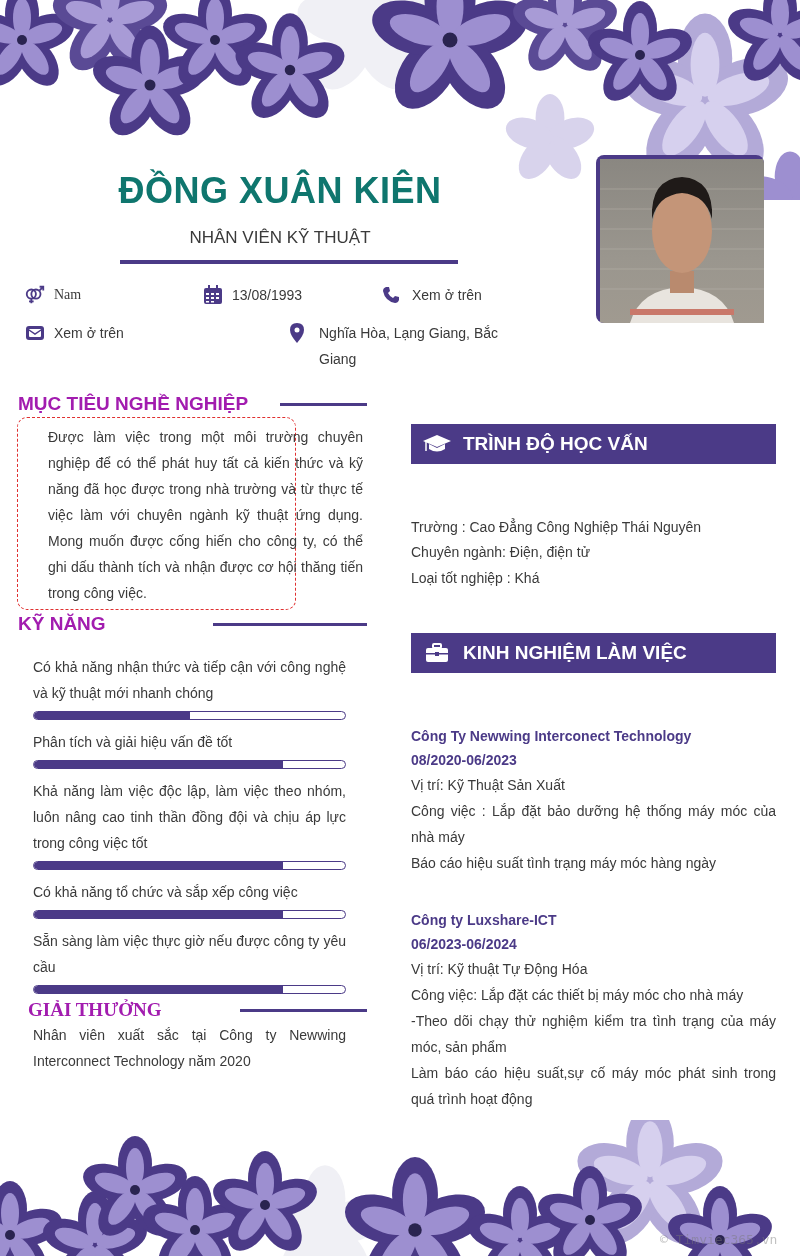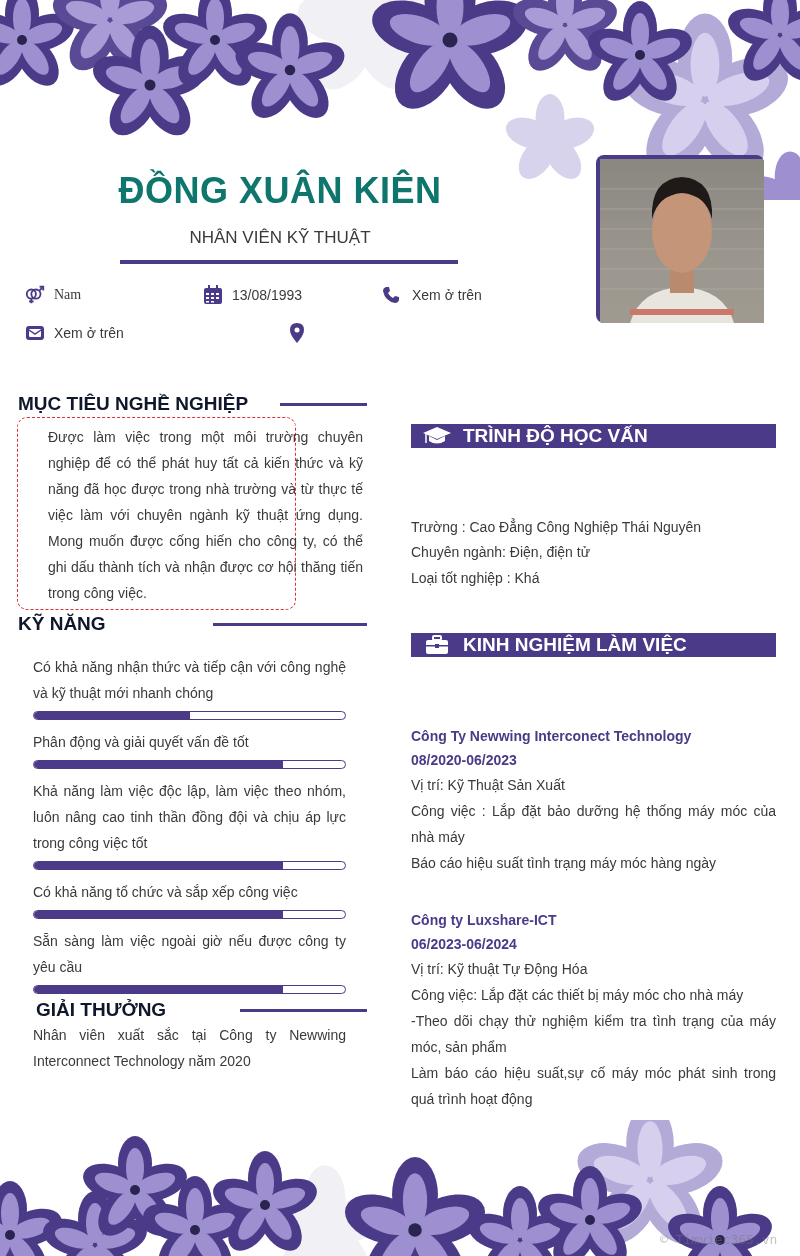--- a/index.html
+++ b/index.html
@@ -20,34 +20,34 @@
   .photo-frame {
     position: absolute; left: 596px; top: 155px; width: 168px; height: 168px;
     border-radius: 8px 8px 0 8px; background: #4b3a87; overflow: hidden;
   }
   .photo {
     position: absolute; left: 4px; top: 4px; width: 164px; height: 164px;
     background: linear-gradient(#8a8781 0%, #9a968e 60%, #a09a90 100%);
   }
   .contact { position: absolute; display: flex; align-items: flex-start; font-size: 14px; color: #3a3a3a; line-height: 26px; }
   .contact .ic { width: 22px; height: 22px; margin-right: 8px; margin-top: 2px; color: #4b3a87; display: flex; align-items: center; justify-content: center; flex: 0 0 auto; }
-  .sec-head { position: absolute; font-size: 19px; font-weight: bold; color: #0f172a; }
+  .sec-head { position: absolute; font-size: 19px; font-weight: bold; color: #a21caf; }
   .sec-rule { position: absolute; height: 3px; background: #4b3a87; }
   .objective {
     position: absolute; left: 17px; top: 417px; width: 279px; height: 193px;
     border: 1px dashed #e03030; border-radius: 10px; padding: 6px 0 0 30px;
   }
   .objective p { font-size: 14px; line-height: 26px; text-align: justify; color: #3a3a3a; width: 315px; }
   .skill { position: absolute; left: 33px; width: 313px; }
   .skill-text { font-size: 14px; line-height: 26px; text-align: justify; color: #3a3a3a; }
   .bar { position: absolute; left: 33px; width: 313px; height: 9px; border: 1.5px solid #4b3a87; border-radius: 5px; background: #fff; overflow: hidden; }
   .bar-fill { height: 100%; background: #4b3a87; border-radius: 5px 0 0 5px; }
   .award { position: absolute; left: 33px; top: 1022px; width: 313px; font-size: 14px; line-height: 26px; text-align: justify; color: #3a3a3a; }
   .banner {
-    position: absolute; left: 411px; width: 365px; height: 24px; background: #4b3a87;
+    position: absolute; left: 411px; width: 365px; height: 40px; background: #4b3a87;
     display: flex; align-items: center; color: #fff; font-size: 19px; font-weight: bold;
   }
   .banner .bic { width: 52px; display: flex; align-items: center; justify-content: center; }
   .right-text { position: absolute; left: 411px; width: 365px; font-size: 14px; line-height: 26px; color: #3a3a3a; }
   .right-text.just { text-align: justify; }
   .company { position: absolute; left: 411px; width: 365px; font-size: 14px; font-weight: bold; color: #4b3a87; line-height: 24px; }
   .watermark { position: absolute; left: 660px; top: 1232px; font-family: "DejaVu Sans Mono", monospace; font-size: 13px; color: rgba(120,120,120,0.45); }
 </style>
 </head>
 <body>
@@ -353,67 +353,71 @@
   </span>
   <span>Xem ở trên</span>
 </div>
 <div class="contact" style="left:286px; top:320px;">
   <span class="ic">
     <svg width="14" height="20" viewBox="0 0 14 20">
         <path d="M7 0 Q14 0 14 7 Q14 12 7 20 Q0 12 0 7 Q0 0 7 0 Z" fill="#4b3a87"></path>
         <circle cx="7" cy="7" r="2.5" fill="#fff"></circle>
       </svg>
   </span>
+  <span style="margin-left:3px; display:flex; flex-direction:column;">
+    <span>Nghĩa Hòa, Lạng Giang, Bắc</span>
+    <span>Giang</span>
+  </span>
 </div>
 
 <div class="sec-head" style="left:18px; top:393px;">MỤC TIÊU NGHỀ NGHIỆP</div>
 <div class="sec-rule" style="left:280px; top:403px; width:87px;"></div>
 <div class="objective">
   <p>Được làm việc trong một môi trường chuyên nghiệp để có thể phát huy tất cả kiến thức và kỹ năng đã học được trong nhà trường và từ thực tế việc làm với chuyên ngành kỹ thuật ứng dụng. Mong muốn được cống hiến cho công ty, có thể ghi dấu thành tích và nhận được cơ hội thăng tiến trong công việc.</p>
 </div>
 
 <div class="sec-head" style="left:18px; top:613px;">KỸ NĂNG</div>
 <div class="sec-rule" style="left:213px; top:623px; width:154px;"></div>
 
 <div class="skill" style="top:654px;">
     <div class="skill-text">Có khả năng nhận thức và tiếp cận với công nghệ và kỹ thuật mới nhanh chóng</div>
   </div>
 <div class="bar" style="top:711px;">
     <div class="bar-fill" style="width:50%"></div>
   </div>
 
 <div class="skill" style="top:729px;">
-    <div class="skill-text">Phân động và giải quyết vấn đề tốt</div>
+    <div class="skill-text">Phân tích và giải hiệu vấn đề tốt</div>
   </div>
 <div class="bar" style="top:760px;">
     <div class="bar-fill" style="width:80%"></div>
   </div>
 
 <div class="skill" style="top:778px;">
     <div class="skill-text">Khả năng làm việc độc lập, làm việc theo nhóm, luôn nâng cao tinh thần đồng đội và chịu áp lực trong công việc tốt</div>
   </div>
 <div class="bar" style="top:861px;">
     <div class="bar-fill" style="width:80%"></div>
   </div>
 
 <div class="skill" style="top:879px;">
     <div class="skill-text">Có khả năng tổ chức và sắp xếp công việc</div>
   </div>
 <div class="bar" style="top:910px;">
     <div class="bar-fill" style="width:80%"></div>
   </div>
 
 <div class="skill" style="top:928px;">
-    <div class="skill-text">Sẵn sàng làm việc ngoài giờ nếu được công ty yêu cầu</div>
+    <div class="skill-text">Sẵn sàng làm việc thực giờ nếu được công ty yêu cầu</div>
   </div>
 <div class="bar" style="top:985px;">
     <div class="bar-fill" style="width:80%"></div>
   </div>
 
-<div class="sec-head" style="left:36px; top:999px;">GIẢI THƯỞNG</div>
+<div class="sec-head" style="left:28px; top:999px;font-family:Liberation Serif, serif;">GIẢI THƯỞNG</div>
 <div class="sec-rule" style="left:240px; top:1009px; width:127px;"></div>
 <div class="award">Nhân viên xuất sắc tại Công ty Newwing Interconnect Technology năm 2020</div>
 
 <div class="banner" style="top:424px;">
   <span class="bic">
     <svg width="28" height="20" viewBox="0 0 28 20">
         <polygon points="14,1 28,7 14,13 0,7" fill="#fff"></polygon>
         <path d="M6 10 L6 15 Q14 20 22 15 L22 10 L14 14 Z" fill="#fff"></path>
         <line x1="3" y1="8" x2="3" y2="17" stroke="#fff" stroke-width="1.5"></line>
       </svg>

